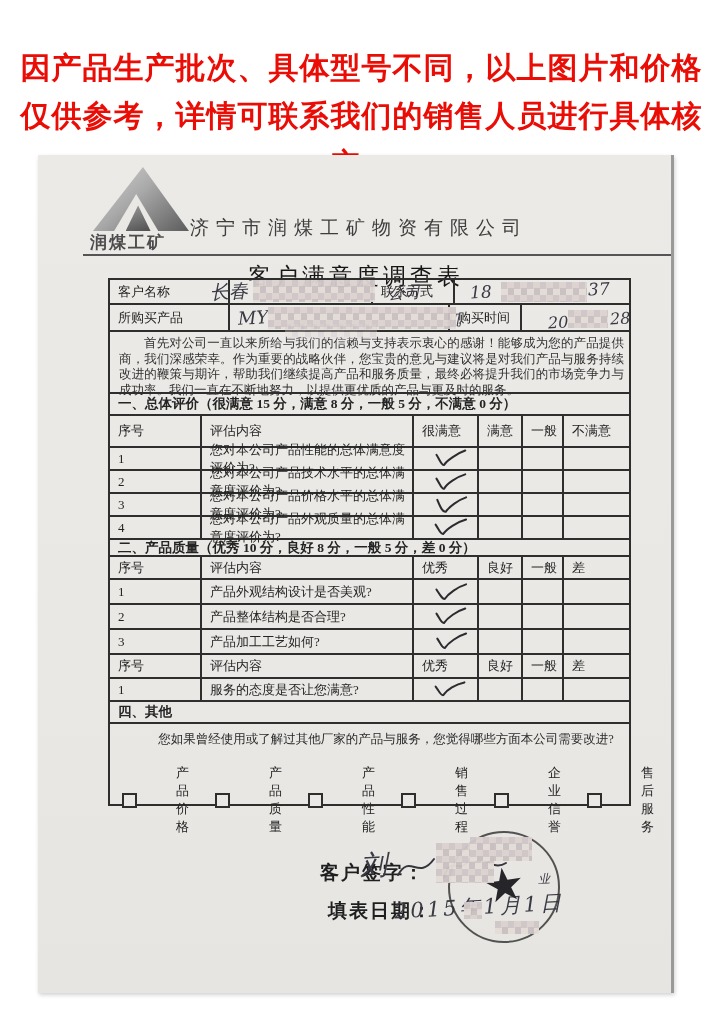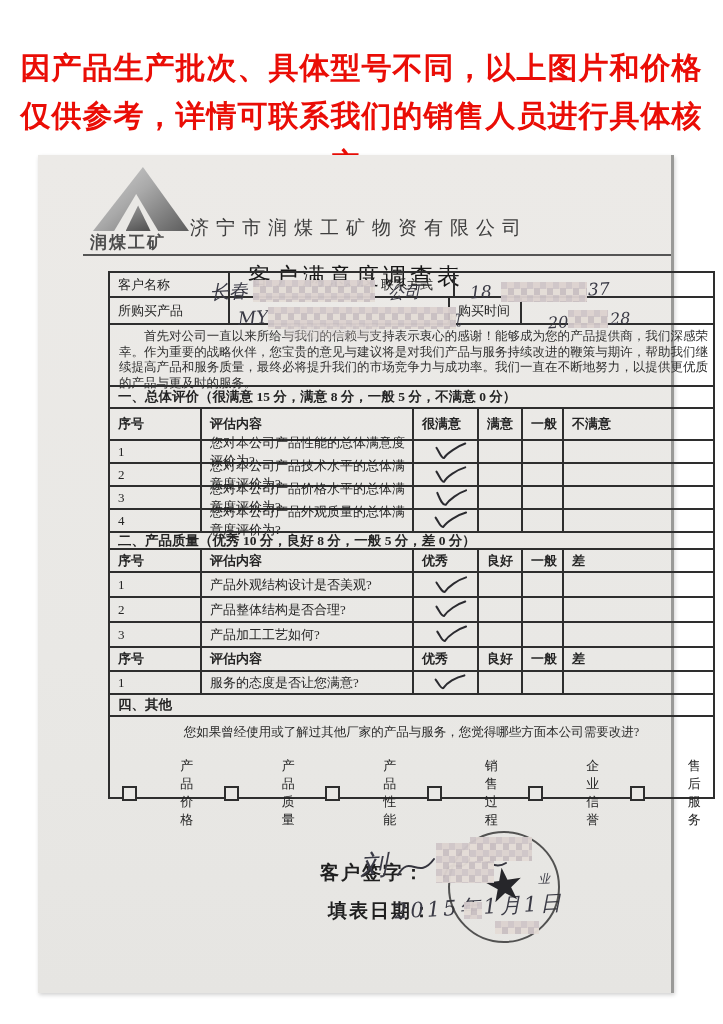--- a/index.html
+++ b/index.html
@@ -28,32 +28,32 @@
       background:linear-gradient(160deg,#9b9b9b,#4f4f4f); }
   .logo-caption { position:absolute; left:52px; top:76px; font-size:17px; font-weight:bold;
       color:#4c4c4c; letter-spacing:2px; }
   .company { position:absolute; left:152px; top:60px; font-size:19px; color:#3e3e3e;
       letter-spacing:7px; }
   .head-rule { position:absolute; left:45px; top:99px; width:588px; height:2px; background:#555; }
   .form-title { position:absolute; left:0; top:106px; width:636px; text-align:center;
       font-size:23px; font-weight:normal; letter-spacing:4px; color:#161616; }
 
   
-  .form-table { position:absolute; left:70px; top:116px; width:607px;
+  .form-table { position:absolute; left:70px; top:123px; width:523px;
       border:2px solid #2e2e2e; font-size:13px; color:#242424; }
   .trow { display:flex; border-bottom:2px solid #2e2e2e; align-items:stretch; }
   .trow:last-child { border-bottom:none; }
   .c { border-right:2px solid #2e2e2e; display:flex; align-items:center; padding-left:8px; position:relative; }
   .c.last { border-right:none; }
   .h25{height:25px}.h27{height:27px}.h62{height:62px}.h22{height:22px}.h32{height:32px}
   .h23{height:23px}.h17{height:17px}.h24{height:24px}.h25b{height:25px}.h16{height:16px}.h80{height:80px}
   .w120{width:120px}.w143{width:143px}.w82{width:82px}.w220{width:220px}.w72{width:72px}
   .w-no{width:92px}.w-q{width:212px}.w-r1{width:65px}.w-r2{width:44px}.w-r3{width:41px}
   .flexfill{flex:1}
-  .bold{font-weight:bold}
+  .bold{font-weight:normal}
   .sechead { padding-left:8px; display:flex; align-items:center; font-weight:bold; font-size:13.5px; }
   .intro-cell { display:block; padding:4px 5px 2px 9px; font-size:12.5px; line-height:15.5px;
       text-align:justify; text-indent:2em; color:#303030; }
   .other-body { display:block; padding:7px 8px;text-align:center; }
   .other-q { font-size:12.5px; color:#2a2a2a; }
   .cbx-row { display:flex; align-items:center; margin-top:16px; padding-left:4px; gap:26px; }
   .cbx-item { display:flex; align-items:center;gap:32px; }
   .cbx { width:15px; height:15px; border:2px solid #2e2e2e; background:#e9e8e5; margin-right:7px; flex:none; }
   .cbx-label { font-size:13px; color:#242424; }
 

